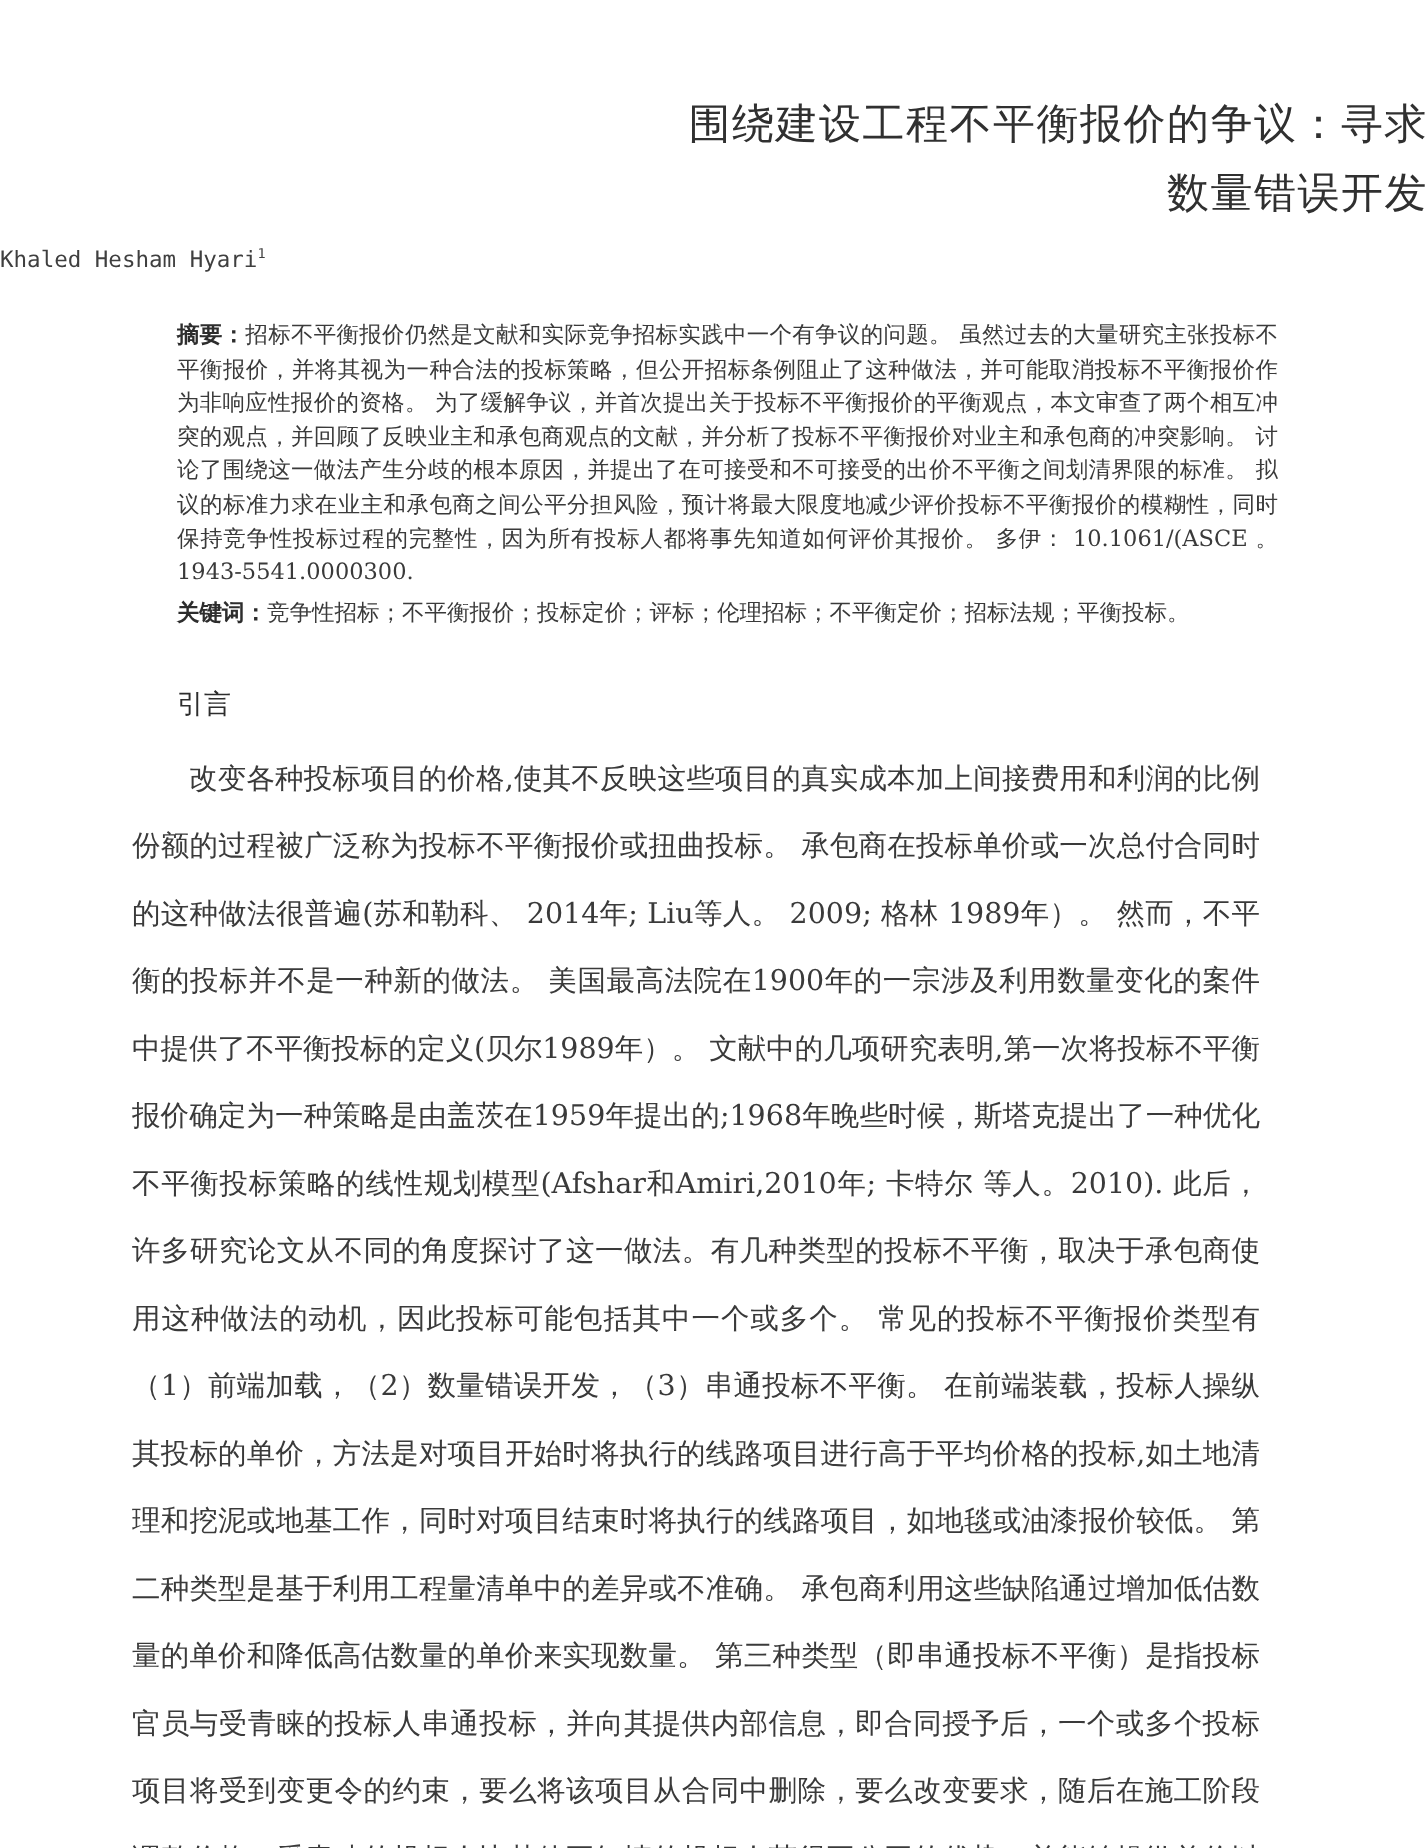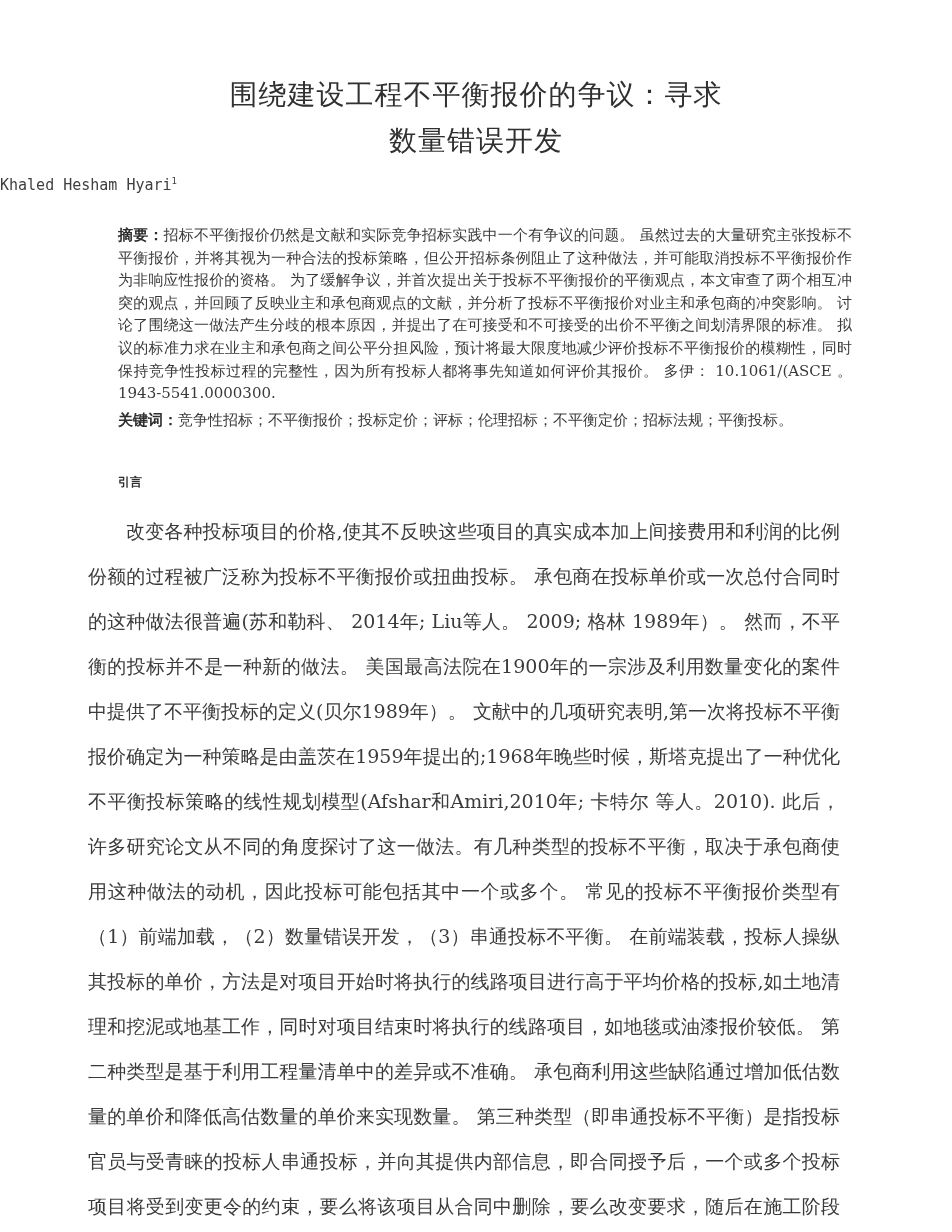--- a/index.html
+++ b/index.html
@@ -14,23 +14,23 @@
     color: #3a3a3a;
     overflow: hidden;
   }
   .page {
     position: relative;
     width: 952px;
     height: 1232px;
     box-sizing: border-box;
   }
   .title {
-    margin: 12px;
+    margin: 0;
     padding-top: 60px;
-    text-align: center;
+    text-align: right;
     font-size: 28px;
     font-weight: normal;
     line-height: 46px;
     color: #303030;
     letter-spacing: 1px;
   }
   .title-line {
     display: block;
   }
   .author {
@@ -56,22 +56,22 @@
   }
   .abstract strong,
   .section-heading {
     color: #2d2d2d;
   }
   .keywords {
     margin-top: 4px !important;
   }
   .section-heading {
     margin: 40px 0 0 118px;
-    font-size: 12px;
-    font-weight: bold;
+    font-size: 18px;
+    font-weight: normal;
     line-height: 22px;
   }
   .body-text {
     margin: 16px 112px 0 88px;
     font-size: 19px;
     line-height: 45px;
     text-align: justify;
     color: #3a3a3a;
   }
   .body-text p {

